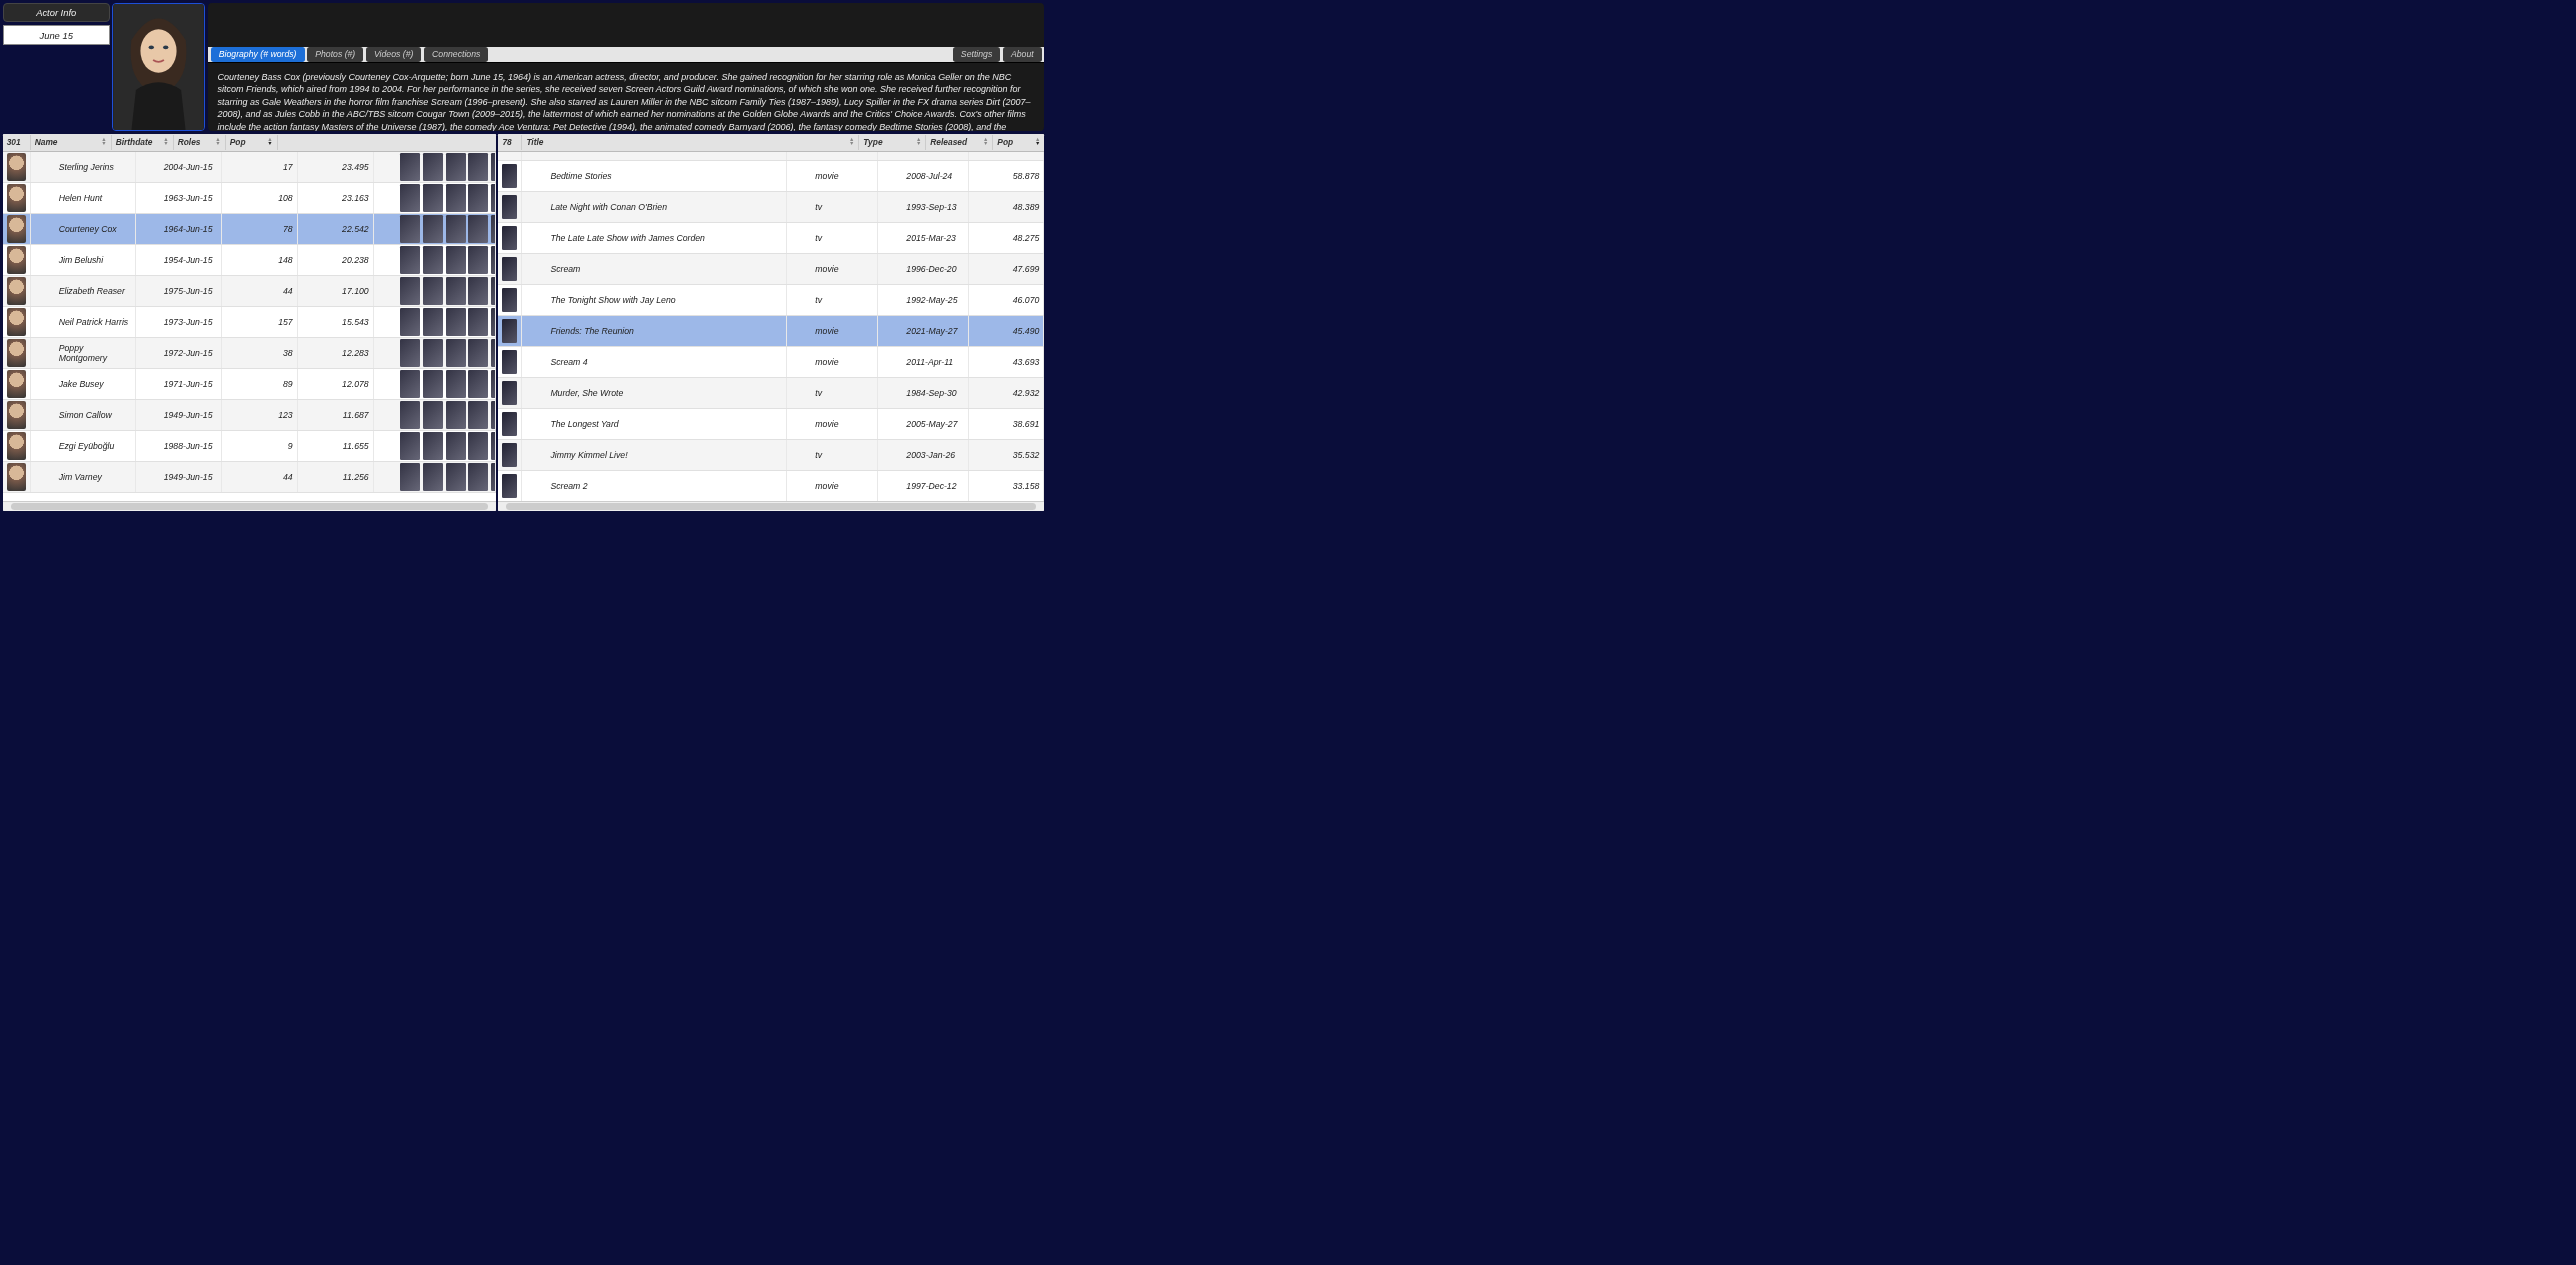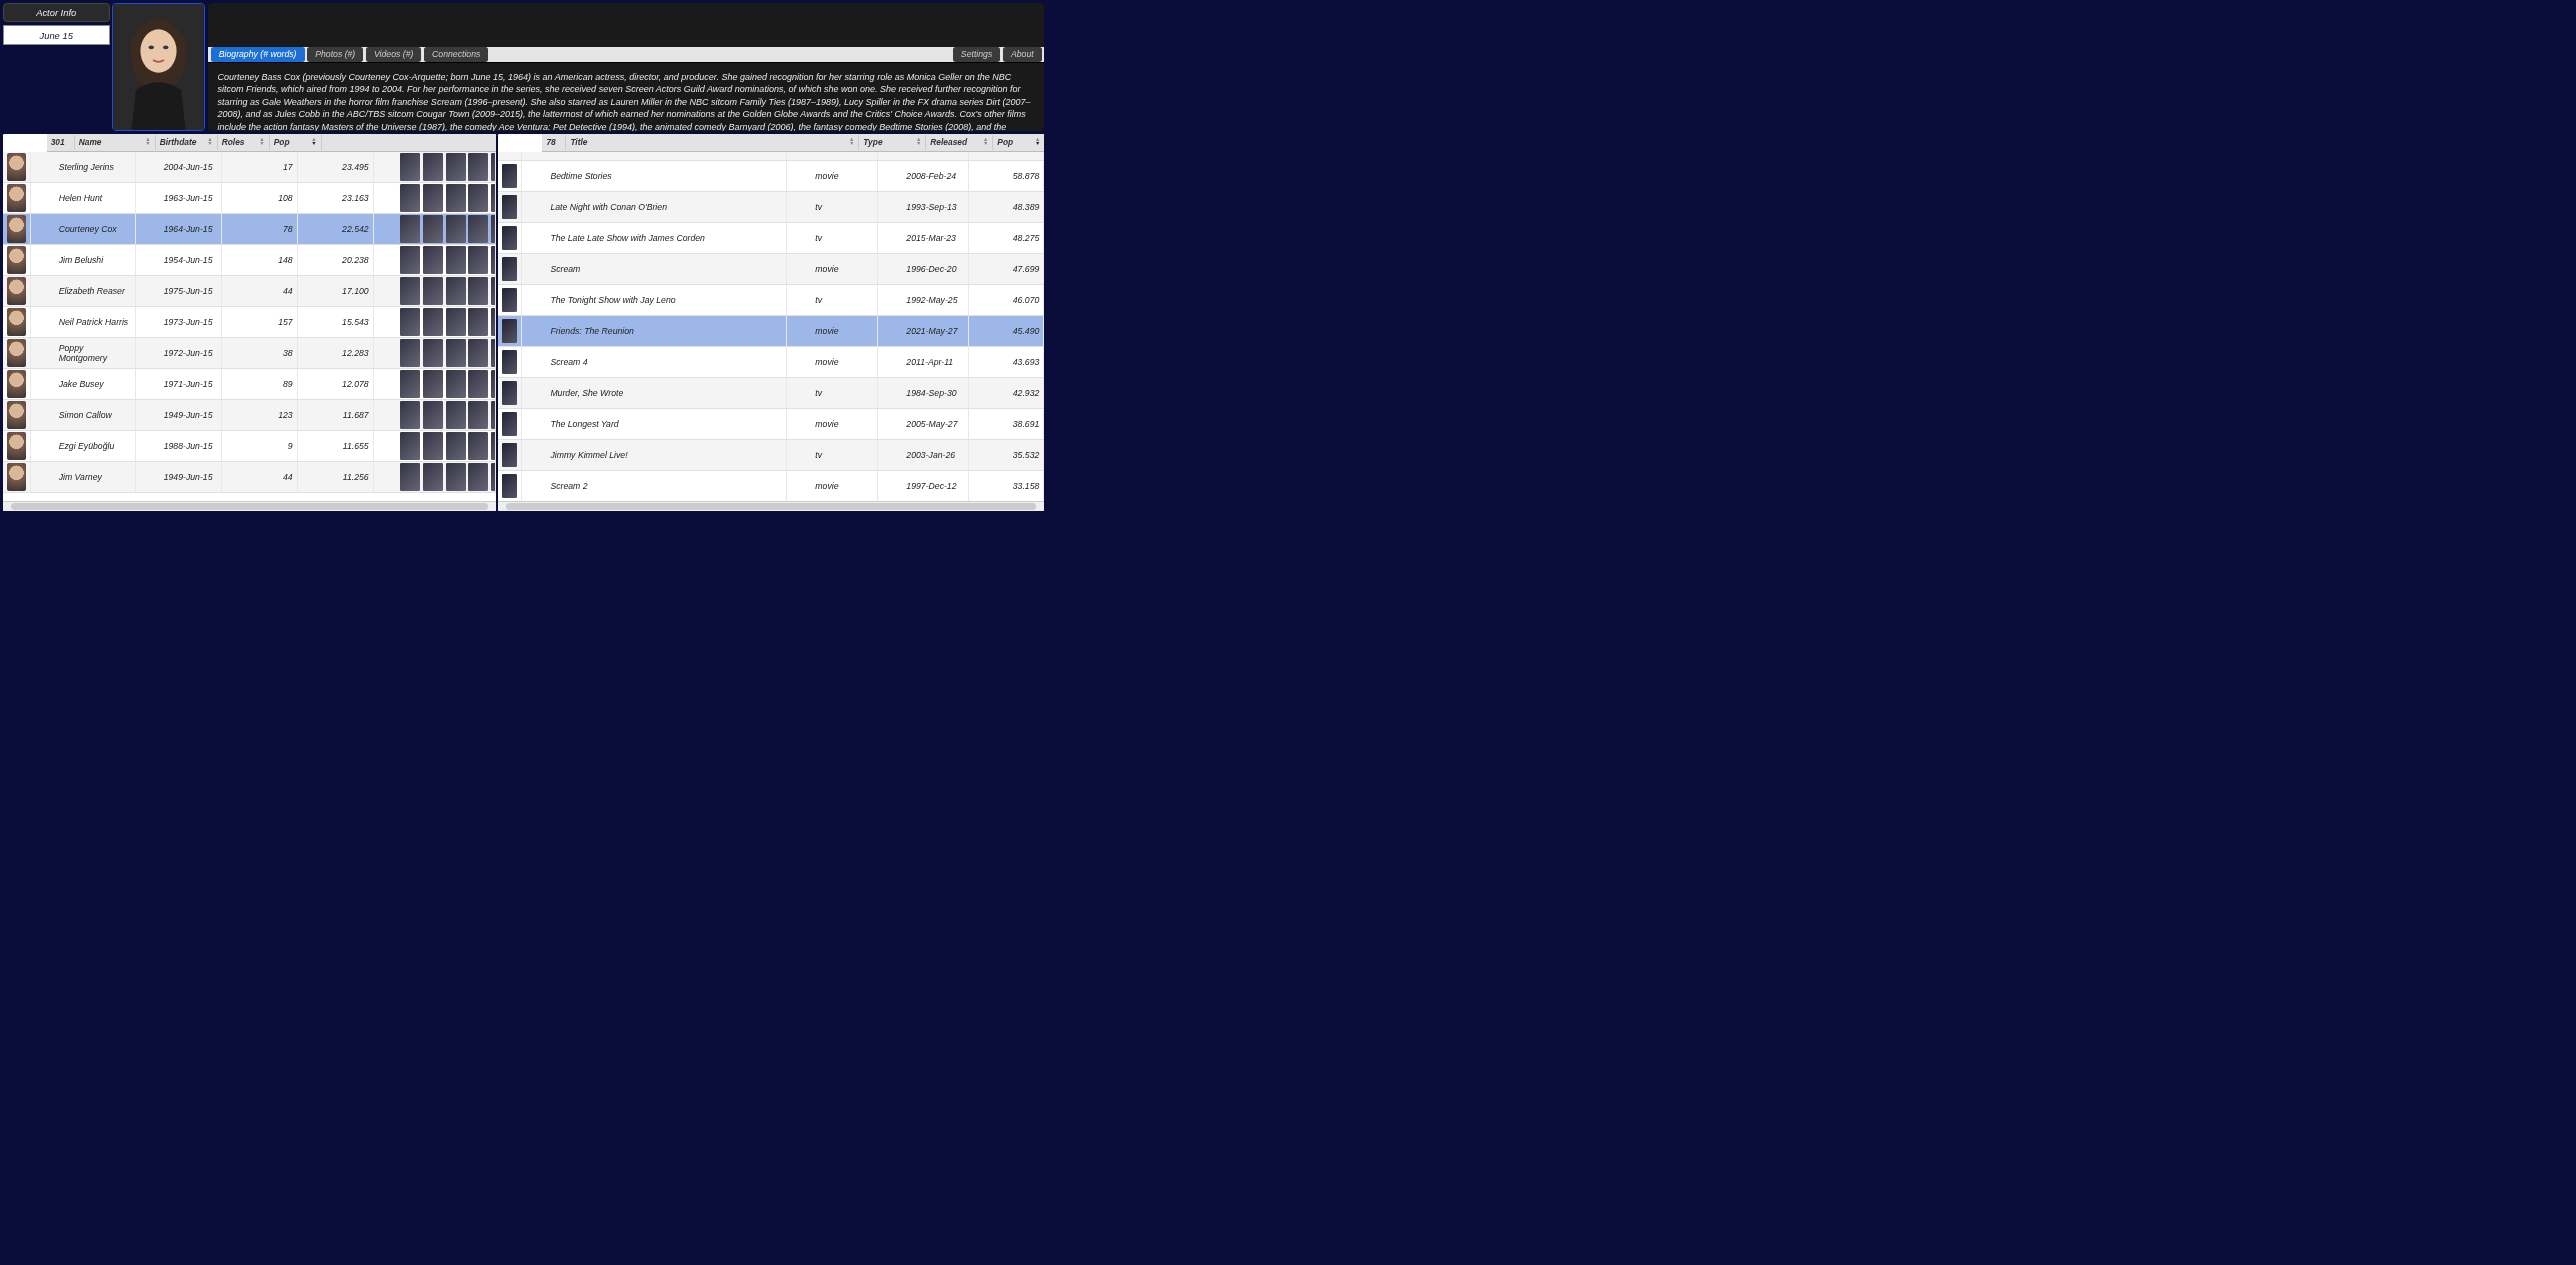--- a/index.html
+++ b/index.html
@@ -92,21 +92,20 @@
 .grid-header {
   display: flex;
   background: #e3e3e3;
   border-bottom: 0.7px solid #bbb;
   font-weight: bold;
   font-size: 8.4px;
   color: #333;
   height: 17.5px;
   align-items: center;
   flex-shrink: 0;
-  margin-left: 44px;
 }
 .grid-header .hcell {
   padding: 2.7px 4px;
   border-right: 0.7px solid #ccc;
   display: flex;
   align-items: center;
   justify-content: space-between;
 }
 .sort-icons { font-size: 5.4px; color: #888; line-height: 0.7; display: flex; flex-direction: column; }
 .sort-icons .active { color: #222; }
@@ -468,21 +467,21 @@
             <div class="cell rg-c2"></div>
             <div class="cell rg-c3"></div>
             <div class="cell rg-c4"></div>
           </div>
           <div class="grid-row">
             <div class="cell rg-c0">
               <div class="mini-poster"></div>
             </div>
             <div class="cell rg-c1">Bedtime Stories</div>
             <div class="cell rg-c2">movie</div>
-            <div class="cell rg-c3">2008-Feb-24</div>
+            <div class="cell rg-c3">2008-Jul-24</div>
             <div class="cell rg-c4">58.878</div>
           </div>
           <div class="grid-row">
             <div class="cell rg-c0">
               <div class="mini-poster"></div>
             </div>
             <div class="cell rg-c1">Late Night with Conan O'Brien</div>
             <div class="cell rg-c2">tv</div>
             <div class="cell rg-c3">1993-Sep-13</div>
             <div class="cell rg-c4">48.389</div>

